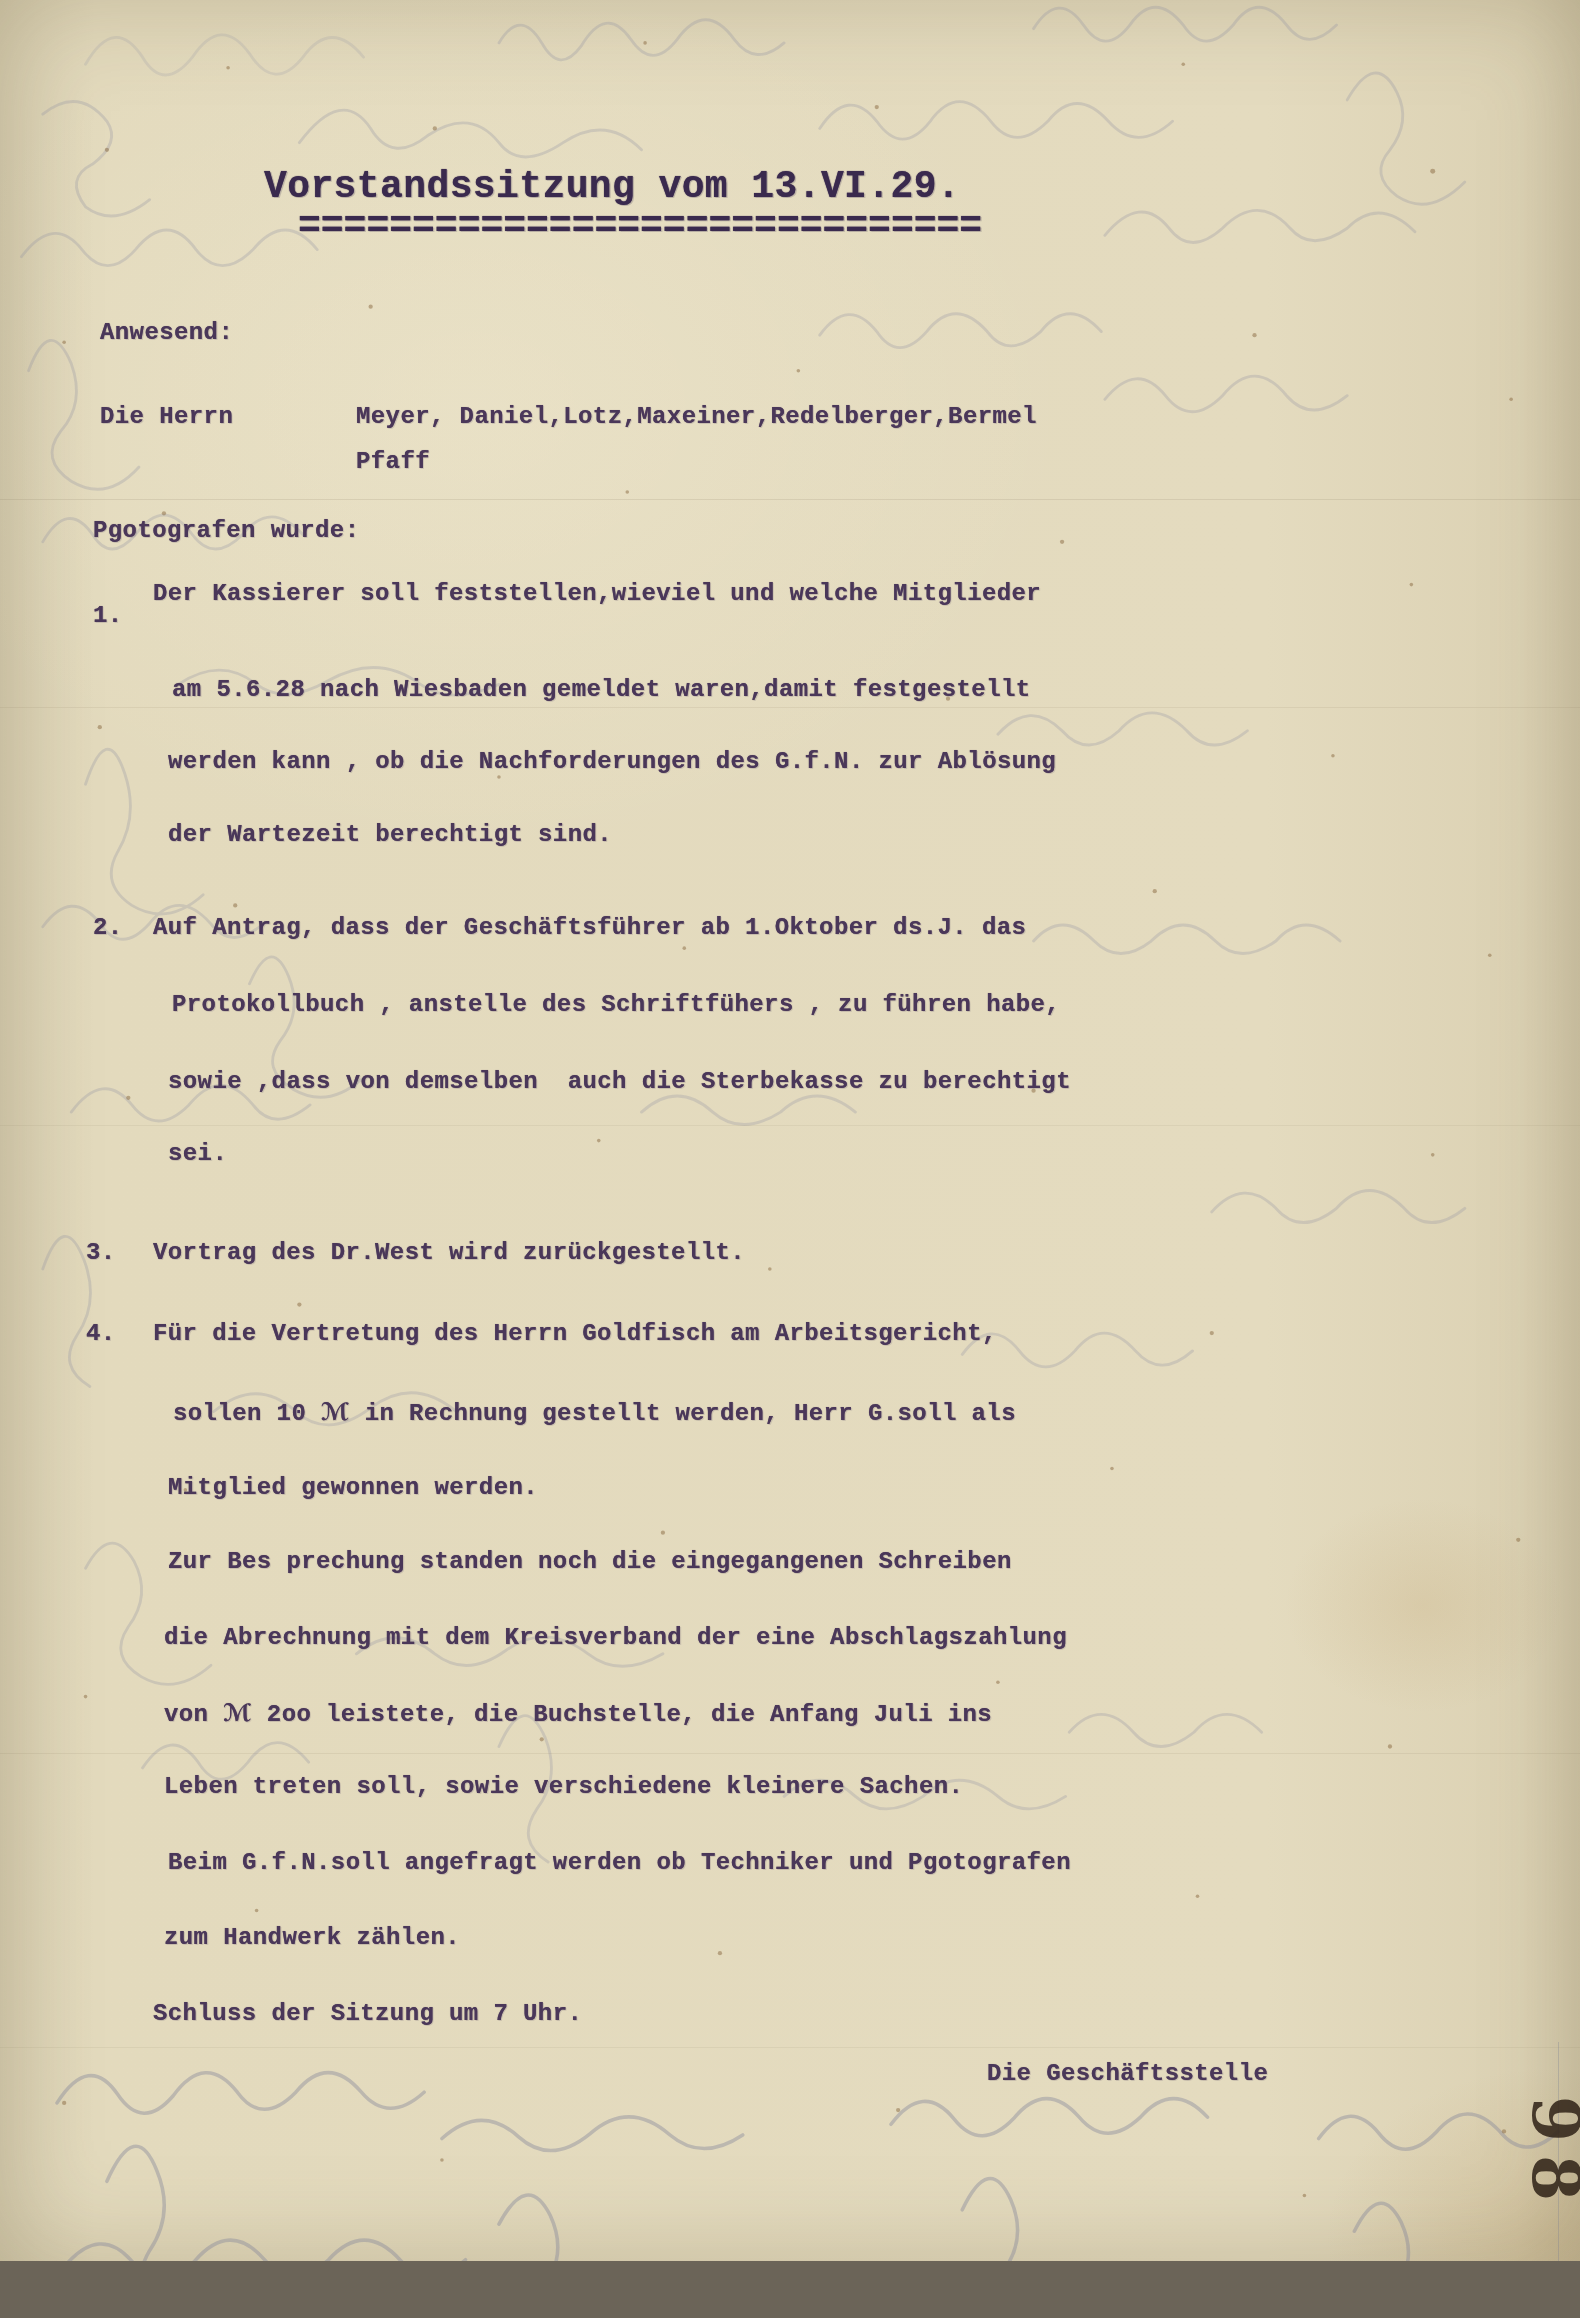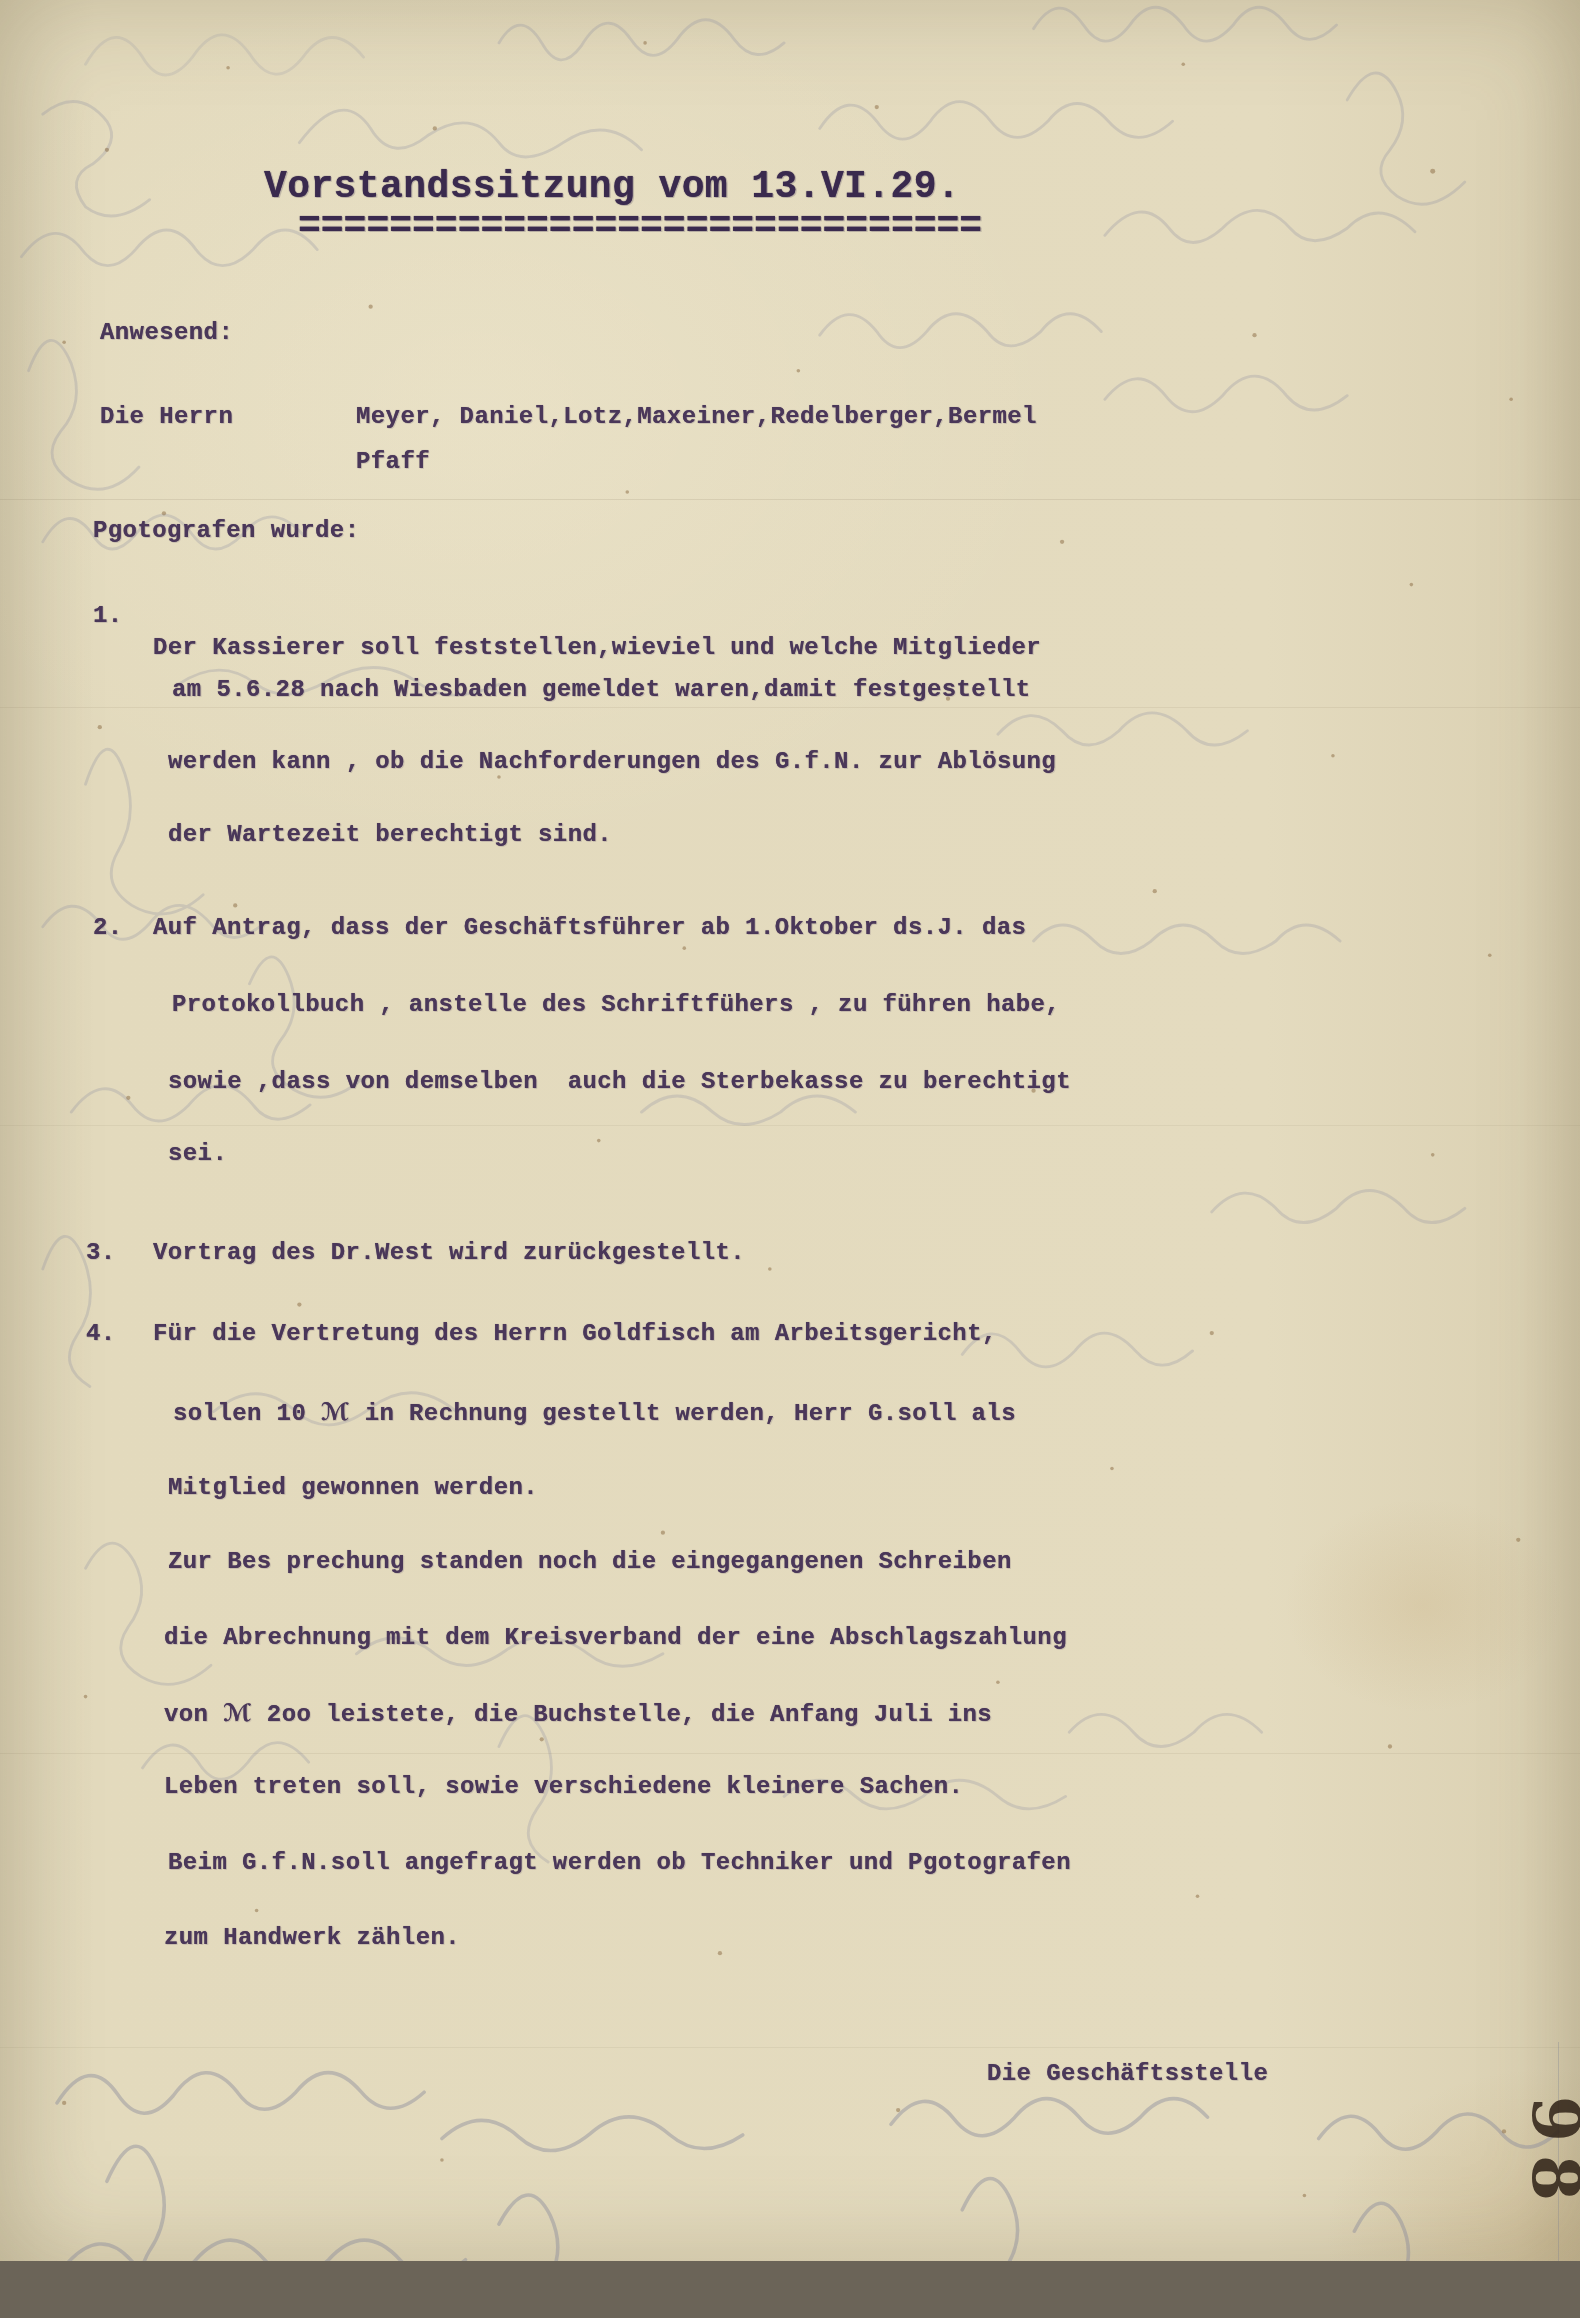--- a/index.html
+++ b/index.html
@@ -169,21 +169,21 @@
 
   <div class="tline" style="left:100px;top:319px">Anwesend:</div>
 
   <div class="tline" style="left:100px;top:403px">Die Herrn</div>
   <div class="tline" style="left:356px;top:403px">Meyer, Daniel,Lotz,Maxeiner,Redelberger,Bermel</div>
   <div class="tline" style="left:356px;top:448px">Pfaff</div>
 
   <div class="tline" style="left:93px;top:517px">Pgotografen wurde:</div>
 
   <div class="tline" style="left:93px;top:602px">1.</div>
-  <div class="tline" style="left:153px;top:634px">Der Kassierer soll feststellen,wieviel und welche Mitglieder</div>
+  <div class="tline" style="left:153px;top:580px">Der Kassierer soll feststellen,wieviel und welche Mitglieder</div>
   <div class="tline" style="left:172px;top:676px">am 5.6.28 nach Wiesbaden gemeldet waren,damit festgestellt</div>
   <div class="tline" style="left:168px;top:748px">werden kann , ob die Nachforderungen des G.f.N. zur Ablösung</div>
   <div class="tline" style="left:168px;top:821px">der Wartezeit berechtigt sind.</div>
 
   <div class="tline" style="left:93px;top:914px">2.</div>
   <div class="tline" style="left:153px;top:914px">Auf Antrag, dass der Geschäftsführer ab 1.Oktober ds.J. das</div>
   <div class="tline" style="left:172px;top:991px">Protokollbuch , anstelle des Schriftfühers , zu führen habe,</div>
   <div class="tline" style="left:168px;top:1068px">sowie ,dass von demselben  auch die Sterbekasse zu berechtigt</div>
   <div class="tline" style="left:168px;top:1140px">sei.</div>
 
@@ -193,19 +193,20 @@
   <div class="tline" style="left:86px;top:1320px">4.</div>
   <div class="tline" style="left:153px;top:1320px">Für die Vertretung des Herrn Goldfisch am Arbeitsgericht,</div>
   <div class="tline" style="left:173px;top:1398px">sollen 10 ℳ in Rechnung gestellt werden, Herr G.soll als</div>
   <div class="tline" style="left:168px;top:1474px">Mitglied gewonnen werden.</div>
   <div class="tline" style="left:168px;top:1548px">Zur Bes prechung standen noch die eingegangenen Schreiben</div>
   <div class="tline" style="left:164px;top:1624px">die Abrechnung mit dem Kreisverband der eine Abschlagszahlung</div>
   <div class="tline" style="left:164px;top:1699px">von ℳ 2oo leistete, die Buchstelle, die Anfang Juli ins</div>
   <div class="tline" style="left:164px;top:1773px">Leben treten soll, sowie verschiedene kleinere Sachen.</div>
   <div class="tline" style="left:168px;top:1849px">Beim G.f.N.soll angefragt werden ob Techniker und Pgotografen</div>
   <div class="tline" style="left:164px;top:1924px">zum Handwerk zählen.</div>
+  <div class="tline" style="left:153px;top:2000px">Schluss der Sitzung um 7 Uhr.</div>
 
   <div class="tline" style="left:987px;top:2060px">Die Geschäftsstelle</div>
 
   <div class="archive-mark">I 98</div>
 
 </div>
 
 
 </body></html>

